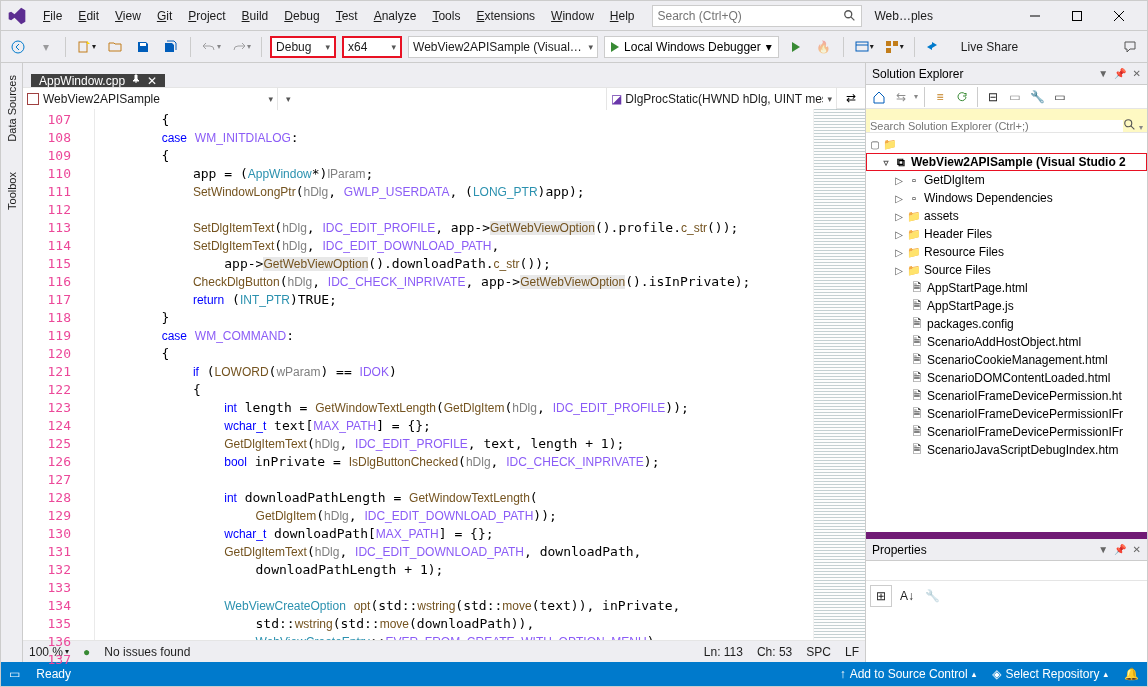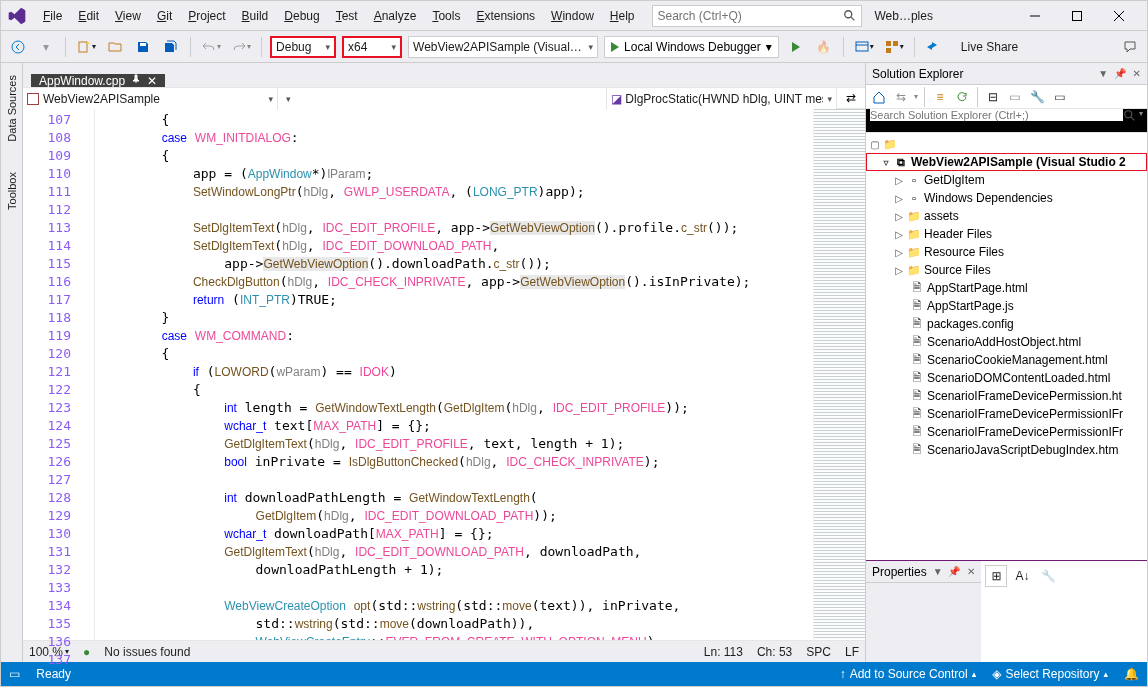--- a/index.html
+++ b/index.html
@@ -29,50 +29,50 @@
 .side-tab { writing-mode: vertical-rl; transform: rotate(180deg); font-size: 11px; color: #1b1b1b; cursor: pointer; padding: 6px 0; }
 .editor-area { flex: 1; display: flex; flex-direction: column; min-width: 0; background: #fff; }
 .doc-tabs { display: flex; align-items: center; height: 24px; background: #eeeef2; padding-left: 8px; }
 .doc-tab { display: flex; height: 22px; padding: 0 8px; background: #404040; color: #fff; gap: 6px; font-size: 11px; margin-top: 20px; }
 .doc-tab .pin { width: 10px; height: 10px; }
 .doc-tab .close { cursor: pointer; }
 .navbar { display: flex; height: 22px; border-top: 1px solid #e5e5e5; border-bottom: 1px solid #e5e5e5; }
 .navbar .combo { flex: 1; border: none; border-right: 1px solid #e5e5e5; font-size: 11px; }
 .navbar .toggle { width: 28px; display: flex; align-items: center; justify-content: center; cursor:pointer; }
 .code-wrap { flex: 1; display: flex; min-height: 0; position: relative; }
-.gutter { width: 58px; background: #fff; text-align: right; padding-right: 10px; color: #8b5cf6; font-family: Consolas, monospace; font-size: 13px; line-height: 18px; padding-top: 2px; user-select:none; }
+.gutter { width: 58px; background: #fff; text-align: right; padding-right: 10px; color: #ec4899; font-family: Consolas, monospace; font-size: 13px; line-height: 18px; padding-top: 2px; user-select:none; }
 .fold-gutter { width: 14px; border-right: 1px solid #eaeaea; }
 .code { flex: 1; font-family: Consolas, monospace; font-size: 13px; line-height: 18px; white-space: pre; padding-top: 2px; padding-left: 4px; overflow: hidden; color: #000; }
 .kw { color: #0000ff; }
 .typ { color: #2b91af; }
-.mac { color: #ec4899; }
+.mac { color: #8b5cf6; }
 .fn { color: #74531f; }
 .param { color: #808080; }
 .hlm { background: #e8e8e8; }
 .minimap { width: 52px; background: #fdfdfd; border-left: 1px solid #e5e5e5; background-image: repeating-linear-gradient(#8aa3a6 0 1px, transparent 1px 3px); opacity: .5; }
 .editor-status { display: flex; align-items: center; height: 22px; border-top: 1px solid #e5e5e5; background: #eeeef2; padding: 0 6px; gap: 14px; font-size: 11px; color: #1e1e1e; }
 .editor-status .sp { flex:1; }
 .zoom { display:flex; align-items:center; gap:2px; }
 .issues-ok { color: #388a34; }
 .right-panels { width: 282px; display: flex; flex-direction: column; border-left: 1px solid #ccc; background: #eeeef2; }
 .panel-header { display: flex; align-items: center; height: 22px; padding: 0 6px; border-bottom: 1px solid #ccc; background: #eeeef2; font-size: 11px; }
 .panel-header .sp { flex:1; }
 .panel-header .hicon { margin-left: 6px; cursor:pointer; font-size: 10px; color:#666; }
 .se-toolbar { display:flex; align-items:center; height: 24px; padding: 0 4px; gap: 4px; border-bottom: 1px solid #e5e5e5; background:#fff; }
 .se-toolbar .tb-btn { min-width: 18px; height:18px; }
-.se-search { display:flex; align-items:flex-start; height: 24px; border-bottom: 1px solid #e5e5e5; background:#000000; padding: 0 4px; }
+.se-search { display:flex; align-items:flex-end; height: 24px; border-bottom: 1px solid #e5e5e5; background:#fef9c3; padding: 0 4px; }
 .se-search input { flex:1; border:none; outline:none; font-size:11px; color:#888; }
 .tree { flex:1; background:#fff; overflow:auto; font-size: 12px; padding-top: 2px; }
 .tree-row { display:flex; align-items:center; height:18px; padding-left: 4px; gap: 3px; cursor:pointer; white-space:nowrap; }
 .tree-row.proj { border: 1.5px solid #e81123; padding-left: 14px; font-weight:bold; }
 .tree-row.ind1 { padding-left: 28px; }
 .tree-row.ind2 { padding-left: 44px; }
 .tw { width: 10px; text-align:center; font-size: 10px; color:#555; }
 .fico { width:14px; height:14px; display:inline-flex; align-items:center; justify-content:center; font-size:11px;}
-.props { height: 102px; display:flex; flex-direction:row; border-top:1px solid #701a75; }
+.props { height: 130px; display:flex; flex-direction:column; border-top:7px solid #701a75; }
 .props-body { flex:1; background:#fff; display:flex; align-items:flex-start; padding: 4px; gap:4px; }
 .statusbar { height: 24px; background: #007acc; color:#fff; display:flex; align-items:center; padding: 0 8px; gap: 16px; font-size: 12px; }
 .statusbar .sp { flex:1; }
 .sb-item { display:flex; align-items:center; gap:4px; cursor:pointer; }
 svg { display:block; }
 </style>
 </head>
 <body>
 
 <div class="menubar">

